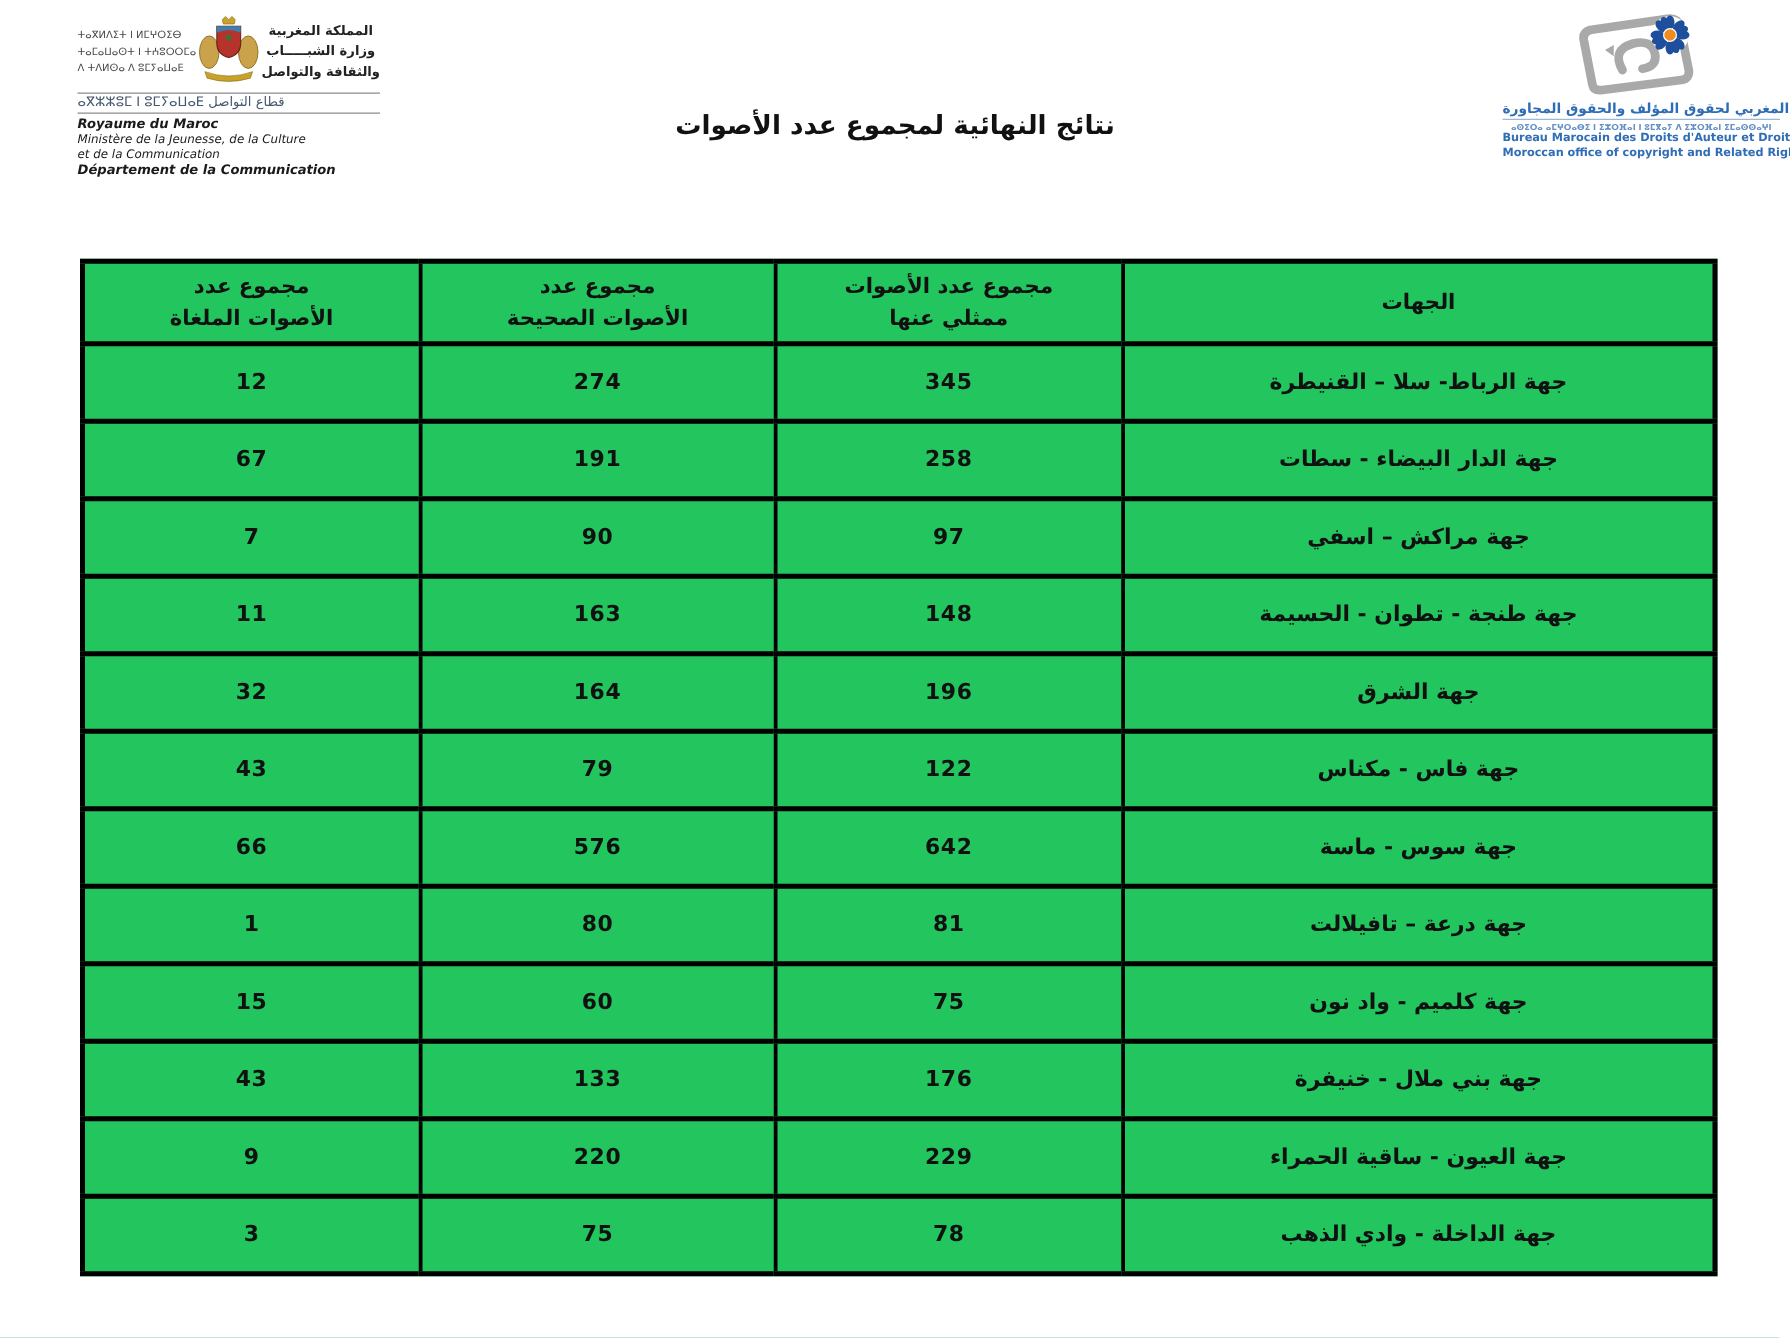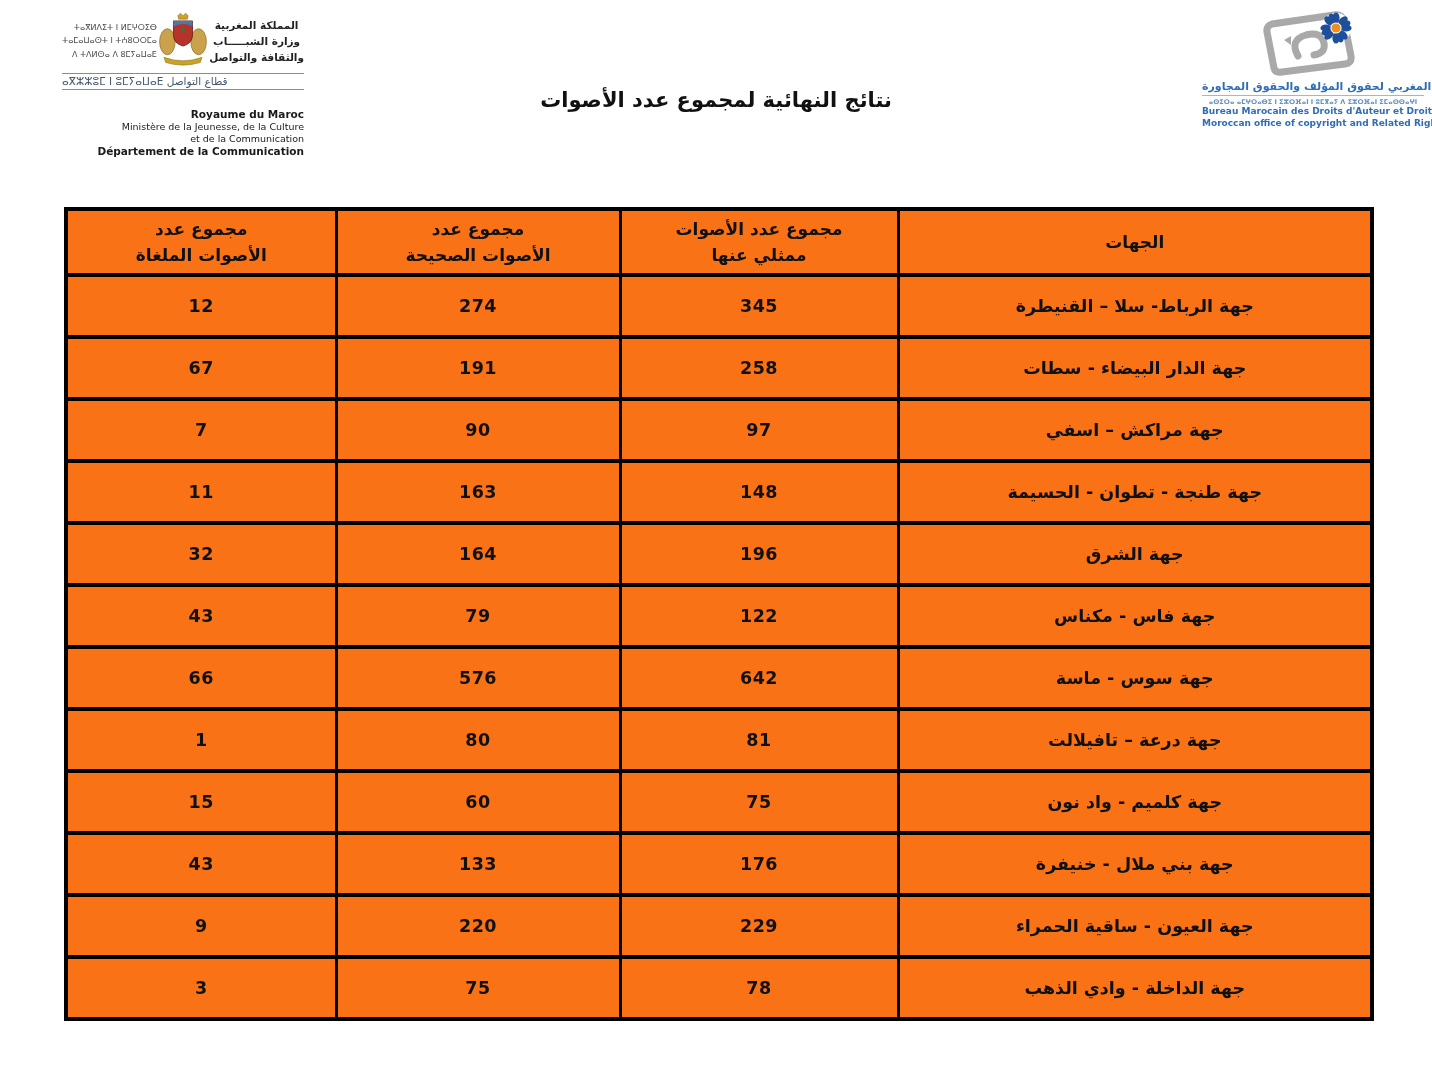--- a/index.html
+++ b/index.html
@@ -7,45 +7,45 @@
   .page {
     position:relative; width:1432px; height:1070px;
     background:#ffffff; margin:0 auto; overflow:hidden;
     font-family:"DejaVu Sans", sans-serif; color:#111;
   }
 
   
   .left-logo { position:absolute; left:62px; top:12px; width:242px; font-size:10px; }
   .ll-top { display:flex; align-items:center; justify-content:space-between; direction:rtl; }
   .ll-arabic { text-align:center; font-weight:bold; font-size:10.5px; line-height:1.55; color:#222; white-space:nowrap; }
-  .ll-tifinagh { text-align:right; font-size:8px; line-height:1.7; color:#4a4a4a; white-space:nowrap; }
+  .ll-tifinagh { text-align:left; font-size:8px; line-height:1.7; color:#4a4a4a; white-space:nowrap; }
   .ll-sector { border-top:1px solid #8c8c8c; border-bottom:1px solid #8c8c8c;
     margin-top:3px; padding:1px 0 2px; text-align:left; direction:rtl;
     font-size:10.5px; color:#46586e; white-space:nowrap; }
-  .ll-fr { text-align:right; margin-top:18px; line-height:1.25; color:#1a1a1a; }
+  .ll-fr { text-align:left; margin-top:2px; line-height:1.25; color:#1a1a1a;font-style:italic; }
   .ll-fr .b { font-weight:bold; font-size:10.5px; }
   .ll-fr .r { font-size:9.5px; }
 
   
   .right-logo { position:absolute; right:8px; top:10px; width:222px; text-align:center; }
   .rl-arabic { font-weight:bold; font-size:11px; color:#2f6db5; border-bottom:1px solid #9db8d6; padding-bottom:2px; white-space:nowrap; }
   .rl-tifinagh { font-size:6.5px; color:#6590c2; margin-top:2px; white-space:nowrap; overflow:hidden;font-weight:bold; }
   .rl-fr, .rl-en { font-weight:bold; font-size:9px; color:#2f6db5; line-height:1.3; white-space:nowrap; }
 
   
   .title { position:absolute; top:88px; left:0; width:100%;
     text-align:center; font-weight:bold; font-size:21px; direction:rtl; }
   .subtitle { position:absolute; top:136px; left:0; width:100%;
     text-align:center; font-weight:bold; font-size:19px; direction:rtl;
     white-space:nowrap; word-spacing:2px; }
 
   
   .results { position:absolute; left:64px; top:207px; }
   table { border-collapse:collapse; table-layout:fixed; direction:rtl;
-    border:4px solid #000; background:#f97316; }
+    border:4px solid #000; background:#22c55e; }
   col.c-region{ width:474px; } col.c-exp{ width:278px; }
   col.c-valid{ width:284px; } col.c-cancel{ width:270px; }
   th, td { border:3px solid #000; border-top-width:4px; border-bottom-width:4px;
     text-align:center; vertical-align:middle; font-weight:bold; padding:0; }
   thead th { height:66px; font-size:17px; line-height:1.55; }
   tbody td { height:62px; font-size:17.5px; }
   td.num { font-family:"DejaVu Sans", sans-serif; letter-spacing:.5px; }
 </style>
 </head>
 <body>

